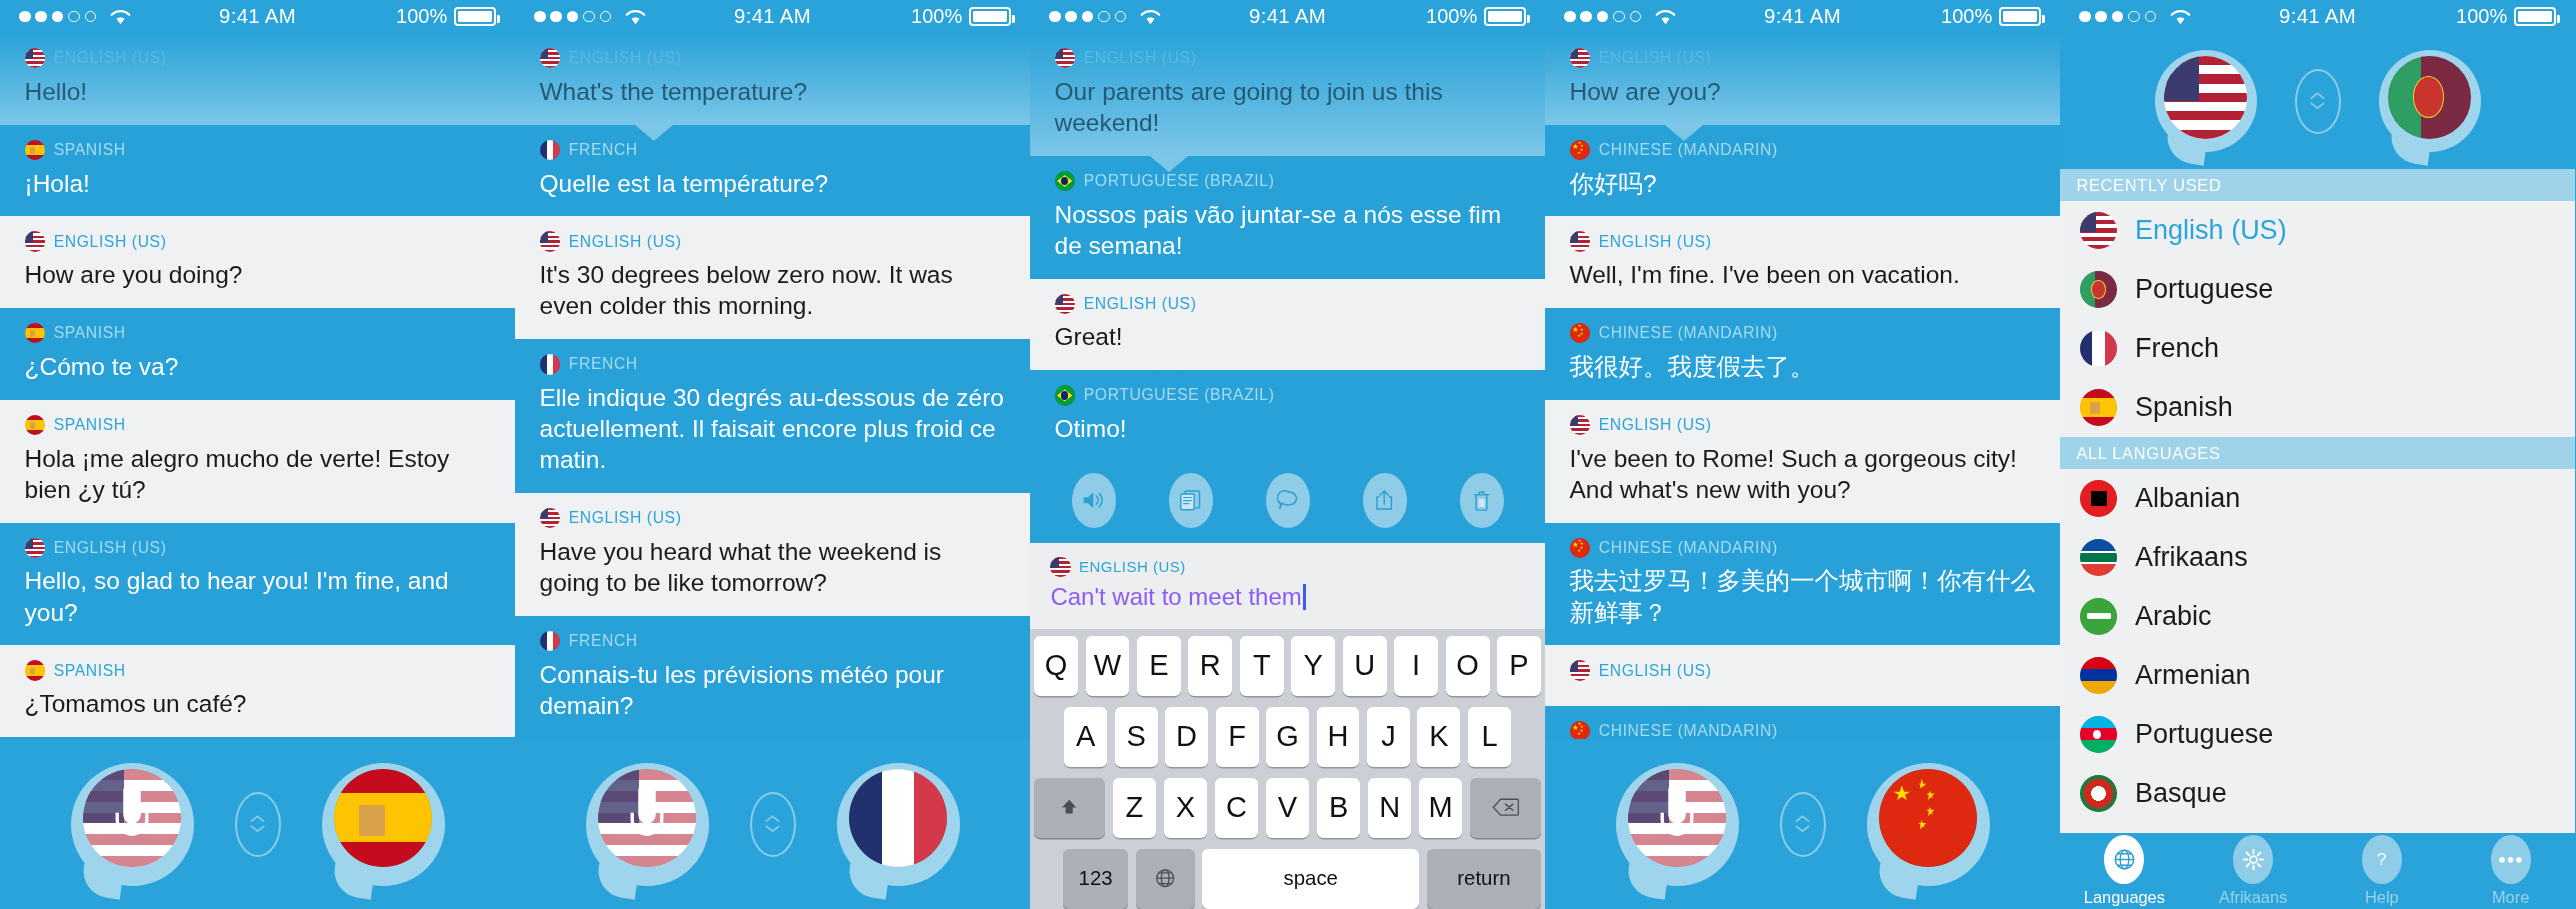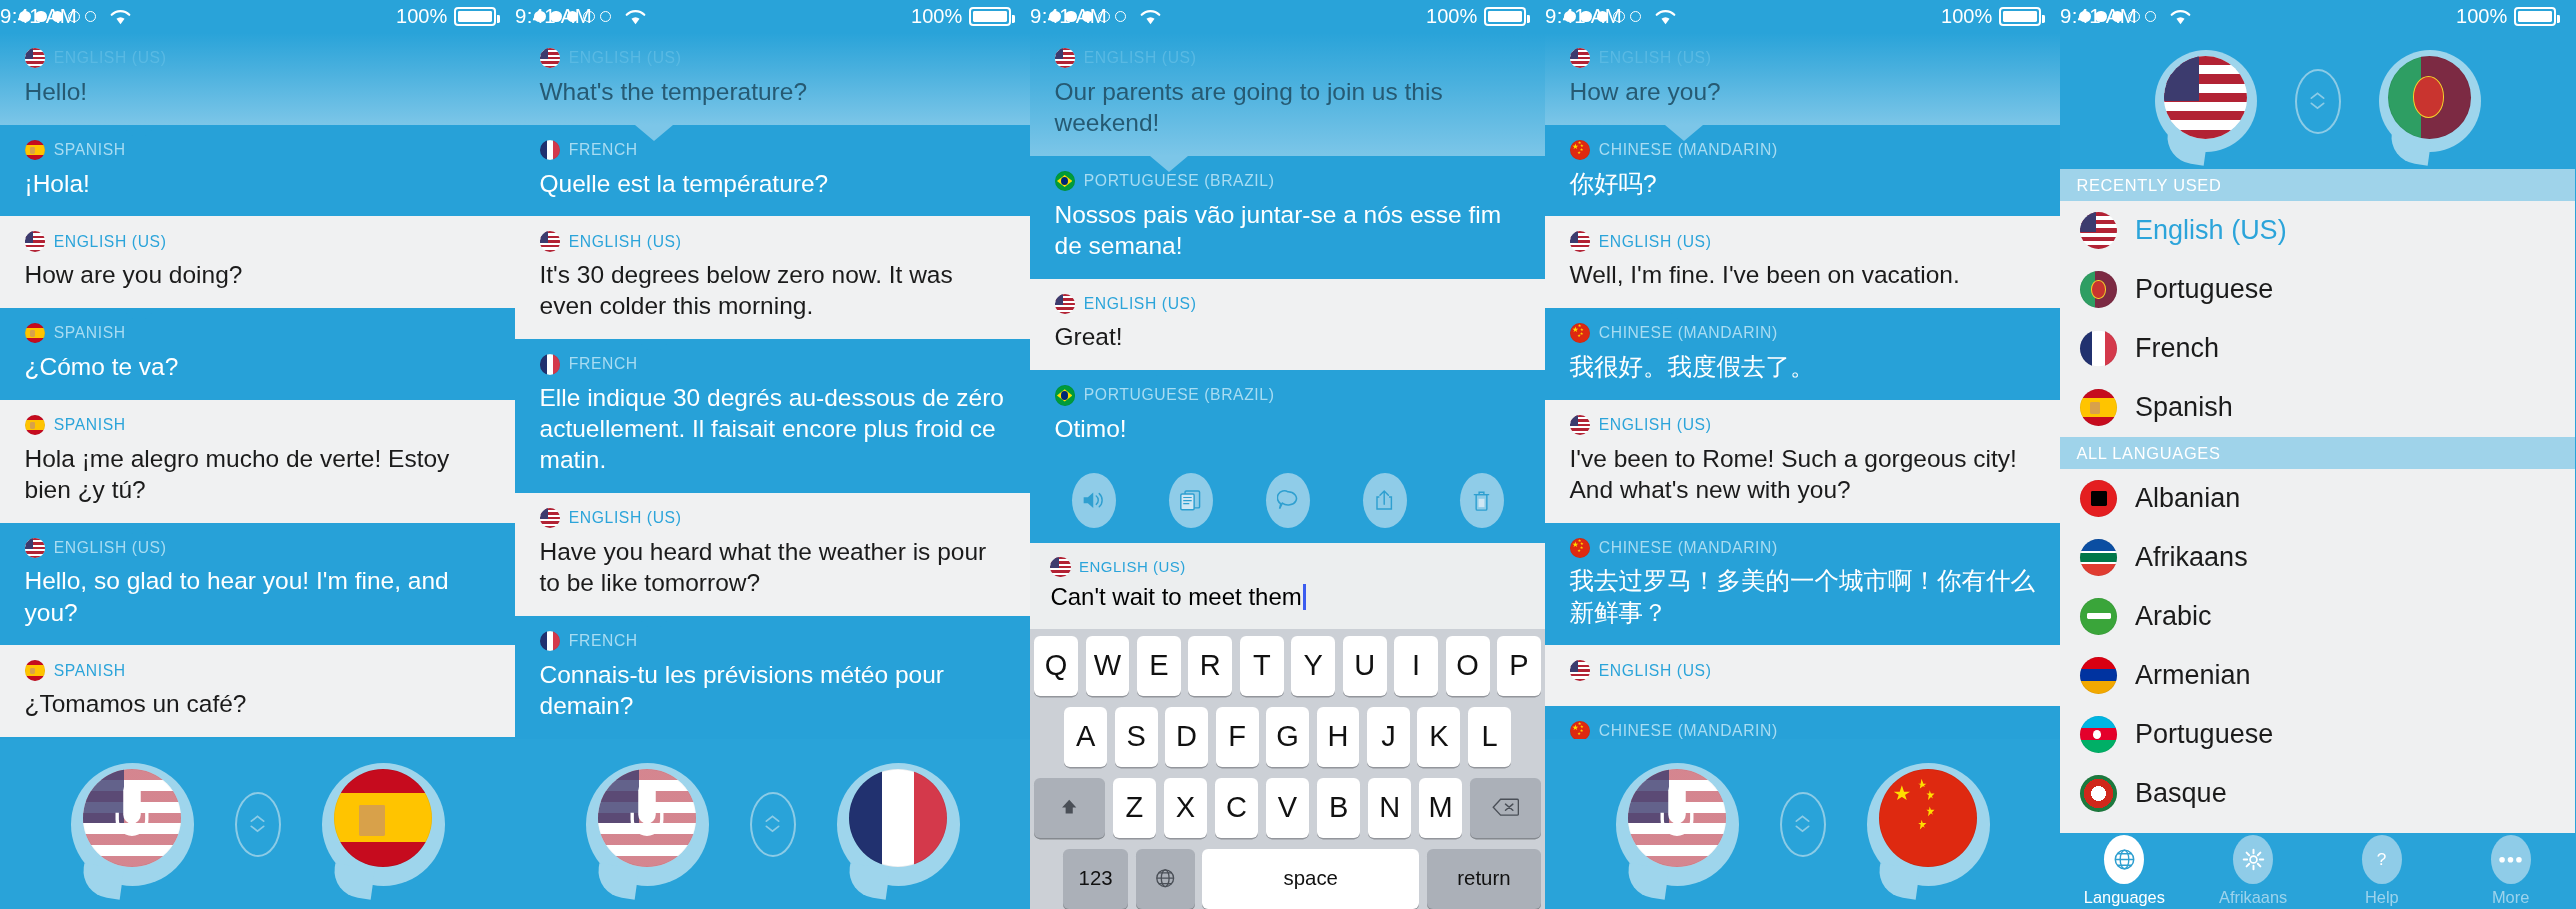--- a/index.html
+++ b/index.html
@@ -10,21 +10,21 @@
   .p1,.p2,.p3,.p4 { width:515px; }
   .p5 { width:515px; }
 
   
   .statusbar { height:33px; display:flex; align-items:center; color:#fff; font-size:19px;
                position:relative; padding:0 19px; background:#29a3d9; z-index:40; }
   .sb-left { display:flex; align-items:center; gap:4.8px; }
   .dot { width:11.6px; height:11.6px; border-radius:50%; background:#fff; }
   .dot.hollow { background:transparent; border:1.7px solid #fff; }
   .wifi { margin-left:8.2px; width:23px; height:17.7px; position:relative; }
-  .sb-time { position:absolute; left:0; right:0; font-size:20.4px; font-weight:400; letter-spacing:0.3px; }
+  .sb-time { position:absolute; left:0; right:0; text-align:center; font-size:20.4px; font-weight:400; letter-spacing:0.3px; }
   .sb-right { margin-left:auto; display:flex; align-items:center; gap:6.8px; font-size:20px; }
   .batt { width:42px; height:19px; border:2px solid #fff; border-radius:4.1px; position:relative; }
   .batt::after { content:""; position:absolute; right:-6.1px; top:5.5px; width:3.4px; height:8.2px; background:#fff; border-radius:0 1.4px 1.4px 0; }
   .batt i { position:absolute; inset:2px; background:#fff; border-radius:1.4px; display:block; }
 
   
   .chat { position:absolute; top:0; left:0; right:0; bottom:0; }
   .bub { position:relative; padding:15px 24.5px 17.7px 24.5px; }
   .bub.blue { background:#27a1d8; }
   .bub.gray { background:#f0f1f2; }
@@ -85,21 +85,21 @@
           align-items:center; justify-content:center; gap:2.7px; }
   .chev { width:15px; height:7.5px; }
 
   
   .actionrow { display:flex; justify-content:space-around; align-items:center; background:#27a1d8; padding:11px 15px 15px; }
   .actbtn { width:44px; height:55px; border-radius:50%; background:#8fcce8; display:flex; align-items:center; justify-content:center; }
 
   
   .inputfield { background:#eceeef; padding:13.6px 20.4px 17.7px; }
   .inputfield .lang { display:flex; align-items:center; gap:8.2px; font-size:15px; color:#2ba4da; letter-spacing:0.5px; margin-bottom:6.1px; }
-  .inputfield .txt { font-size:24px; color:#000000; display:flex; align-items:center; }
+  .inputfield .txt { font-size:24px; color:#8b5cf6; display:flex; align-items:center; }
   .caret { display:inline-block; width:2.7px; height:26px; background:#3b5cf0; margin-left:1.4px; }
 
   
   .kb { background:#ccd0d6; padding:6.8px 4.1px 8.2px; }
   .kbrow { display:flex; justify-content:center; gap:7.5px; margin-bottom:11px; }
   .kbrow:last-child { margin-bottom:0;padding-left:29px; }
   .key { background:#fff; border-radius:6.1px; height:60px; min-width:42px; flex:1 1 0;
          display:flex; align-items:center; justify-content:center; font-size:29px; color:#111;
          box-shadow:0 1.4px 0 rgba(136,140,146,.85); }
   .key.dark { background:#abb0b8; box-shadow:0 1.4px 0 rgba(120,124,130,.85); }
@@ -330,21 +330,21 @@
     </div>
         <div class="bub gray">
 
       <div class="lang">
             <span class="flagc f-us ">
               <span class="stripes"></span>
               <span class="canton"></span>
             </span>
             <span>ENGLISH (US)</span>
           </div>
-      <div class="msg">Have you heard what the weather is pour to be like tomorrow?</div>
+      <div class="msg">Have you heard what the weekend is going to be like tomorrow?</div>
     </div>
         <div class="bub blue">
       <span class="tail togray"></span>
       <div class="lang">
             <span class="flagc f-fr "></span>
             <span>FRENCH</span>
           </div>
       <div class="msg">Connais-tu les prévisions météo pour demain?</div>
     </div>
       </div>

